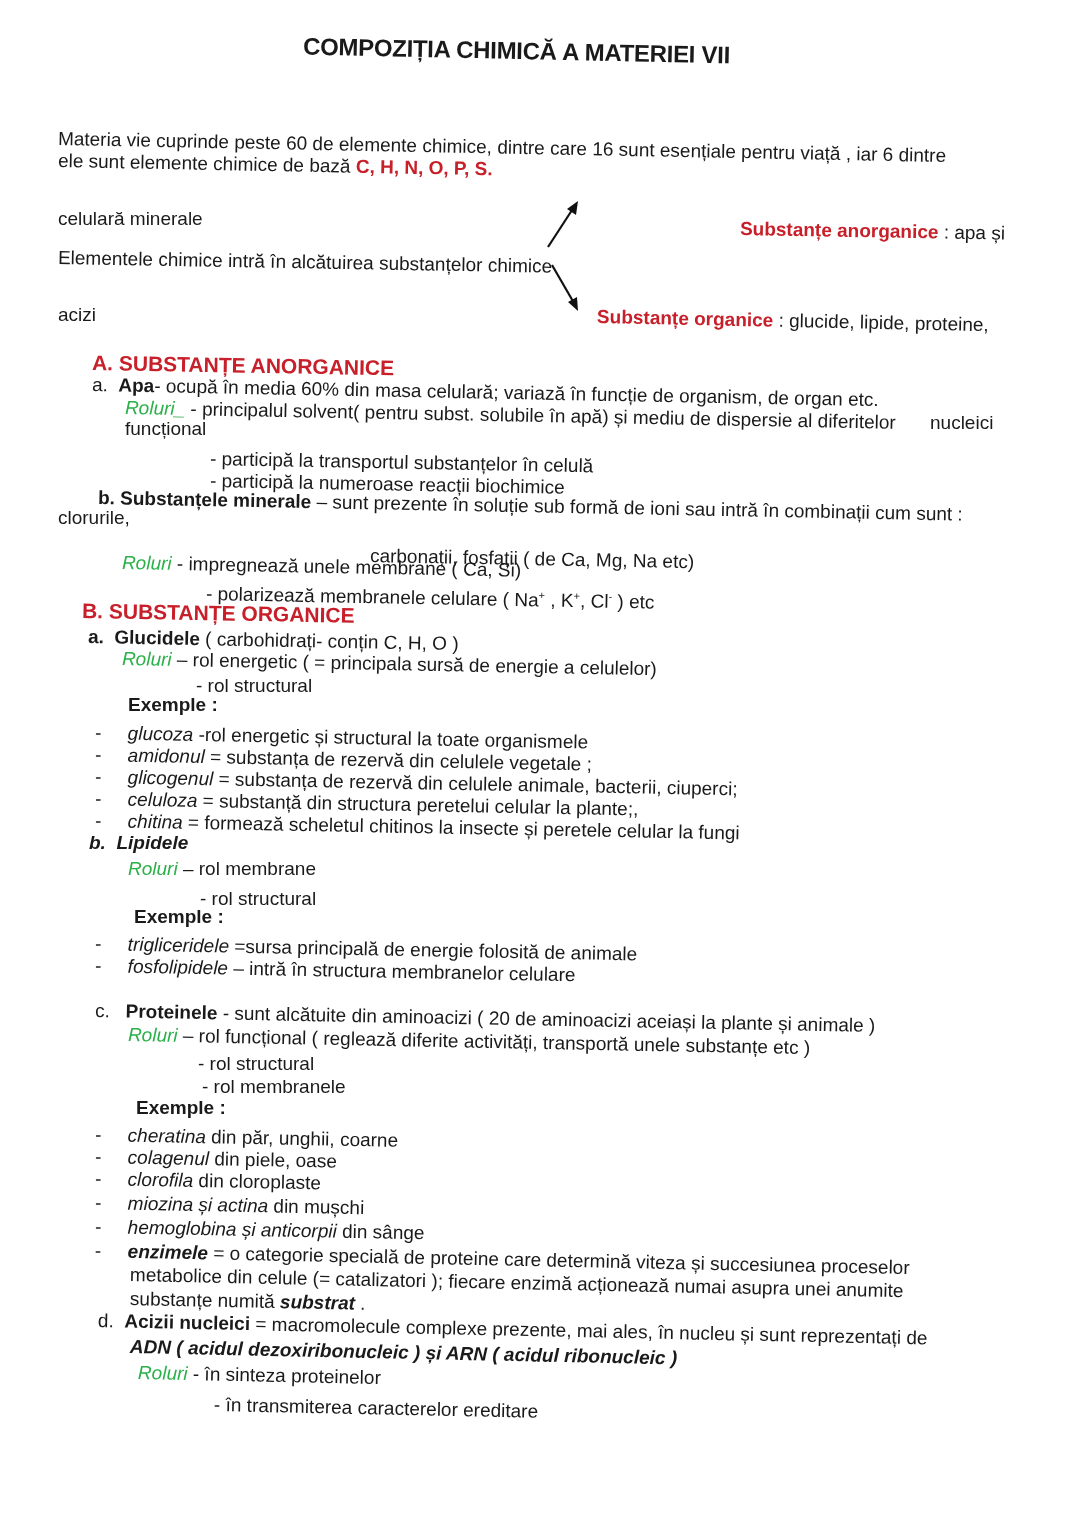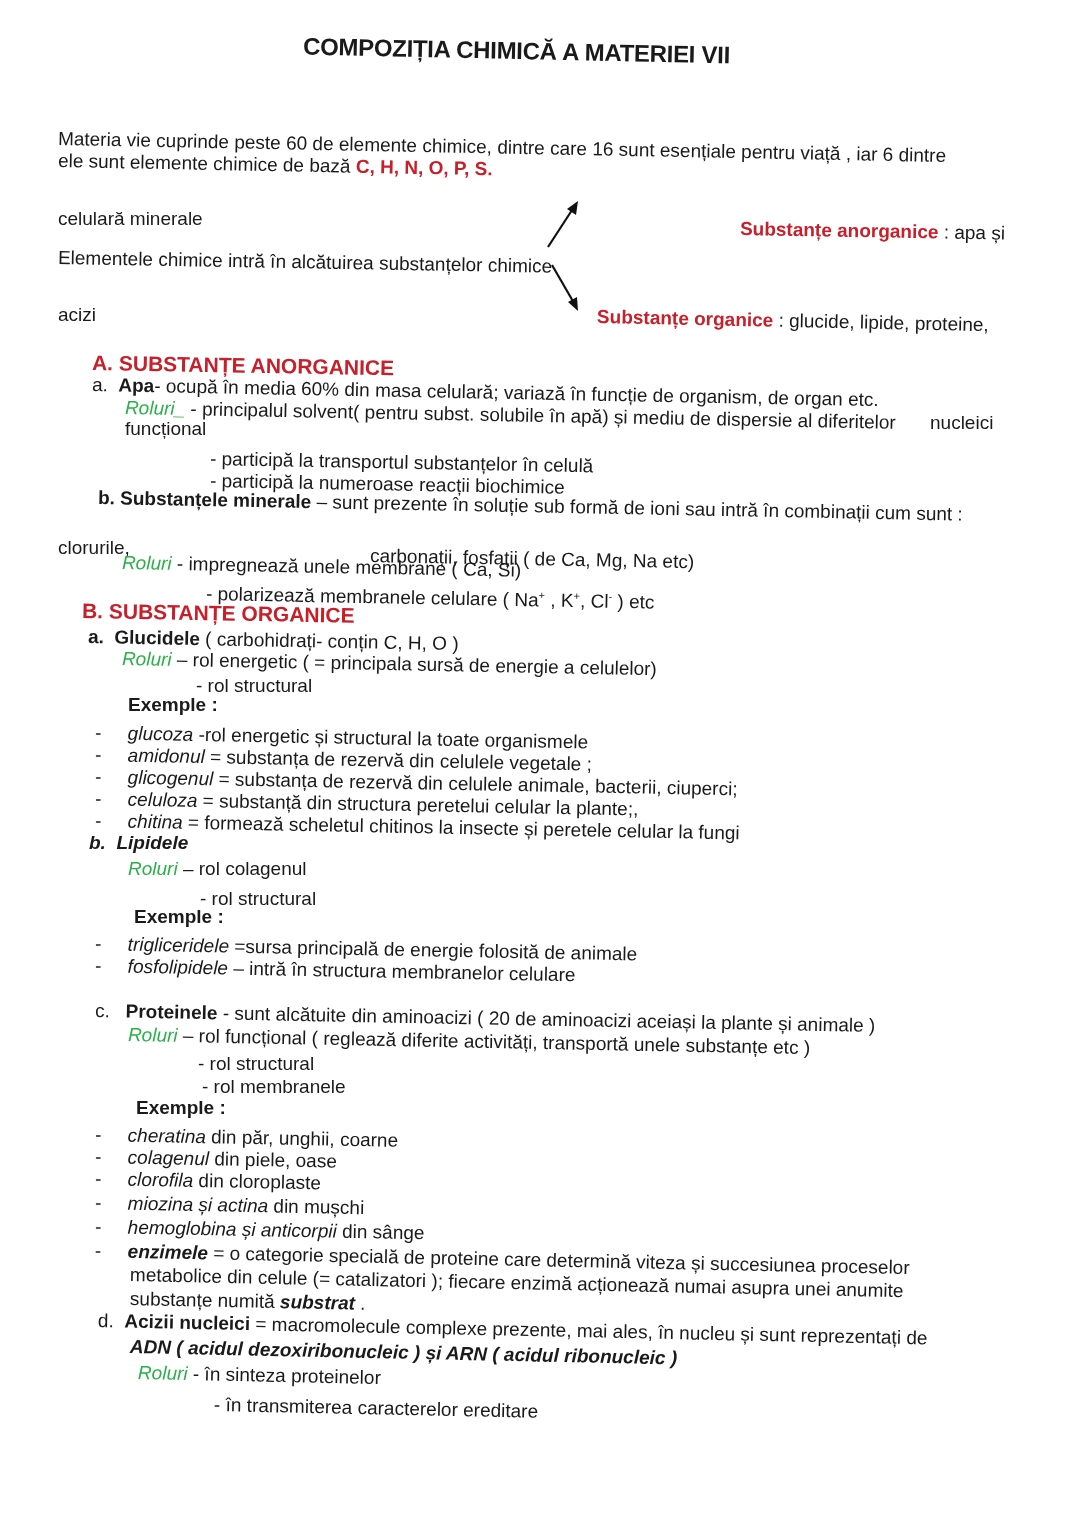--- a/index.html
+++ b/index.html
@@ -58,21 +58,21 @@
 <div class="ln" style="left:125px;top:397px;transform:rotate(1.1deg);transform-origin:left;">
   <span class="grn">Roluri_</span>&nbsp;<span>-  principalul solvent( pentru subst. solubile în apă)  și mediu de dispersie al diferitelor</span>
 </div>
 <div class="ln" style="left:125px;top:418px;">funcțional</div>
 <div class="ln" style="left:210px;top:448px;transform:rotate(1.1deg);transform-origin:left;">- participă la transportul substanțelor în celulă</div>
 <div class="ln" style="left:210px;top:470px;transform:rotate(1.1deg);transform-origin:left;">- participă la numeroase reacții biochimice</div>
 
 <div class="ln" style="left:98px;top:487px;transform:rotate(1.1deg);transform-origin:left;">
   <span class="b">b.</span> <span class="b">Substanțele minerale</span><span> – sunt prezente în soluție sub formă de ioni sau intră în combinații cum sunt :</span>
 </div>
-<div class="ln" style="left:58px;top:537px;">clorurile,</div>
+<div class="ln" style="left:58px;top:507px;">clorurile,</div>
 <div class="ln" style="left:370px;top:545px;transform:rotate(1.1deg);transform-origin:left;">carbonații, fosfații ( de Ca, Mg, Na etc)</div>
 <div class="ln" style="left:122px;top:552px;transform:rotate(1.1deg);transform-origin:left;">
   <span class="grn">Roluri</span><span> - impregnează unele membrane ( Ca, Si)</span>
 </div>
 <div class="ln" style="left:206px;top:583px;transform:rotate(1.1deg);transform-origin:left;">
   <span>- polarizează membranele celulare ( Na</span><sup>+</sup> , <span>K</span><sup>+</sup>, <span>Cl</span><sup>-</sup><span> ) etc</span>
 </div>
 
 <div class="ln sec" style="left:82px;top:600px;transform:rotate(1deg);transform-origin:left;">B.  SUBSTANȚE ORGANICE</div>
 
@@ -100,21 +100,21 @@
   </div>
   <div class="ln" style="left:95px;top:810px;transform:rotate(1.1deg);transform-origin:left;">
     <span>-</span>&nbsp;&nbsp;&nbsp;&nbsp;&nbsp;<span class="i">chitina</span><span> = formează scheletul chitinos la insecte și peretele celular la fungi</span>
   </div>
 </div>
 
 <div class="ln" style="left:89px;top:832px;font-style:italic;">
   <span class="b">b.</span>&nbsp;&nbsp;<span class="b">Lipidele</span>
 </div>
 <div class="ln" style="left:128px;top:858px;">
-  <span class="grn">Roluri</span><span> – rol colagenul</span>
+  <span class="grn">Roluri</span><span> – rol membrane</span>
 </div>
 <div class="ln" style="left:200px;top:888px;">- rol  structural</div>
 <div class="ln b" style="left:134px;top:906px;">Exemple :</div>
 <div>
   <div class="ln" style="left:95px;top:933px;transform:rotate(1.1deg);transform-origin:left;">
     <span>-</span>&nbsp;&nbsp;&nbsp;&nbsp;&nbsp;<span class="i">trigliceridele</span><span> =sursa principală de energie folosită de animale</span>
   </div>
   <div class="ln" style="left:95px;top:955px;transform:rotate(1.1deg);transform-origin:left;">
     <span>-</span>&nbsp;&nbsp;&nbsp;&nbsp;&nbsp;<span class="i">fosfolipidele</span><span> – intră în structura membranelor celulare</span>
   </div>

